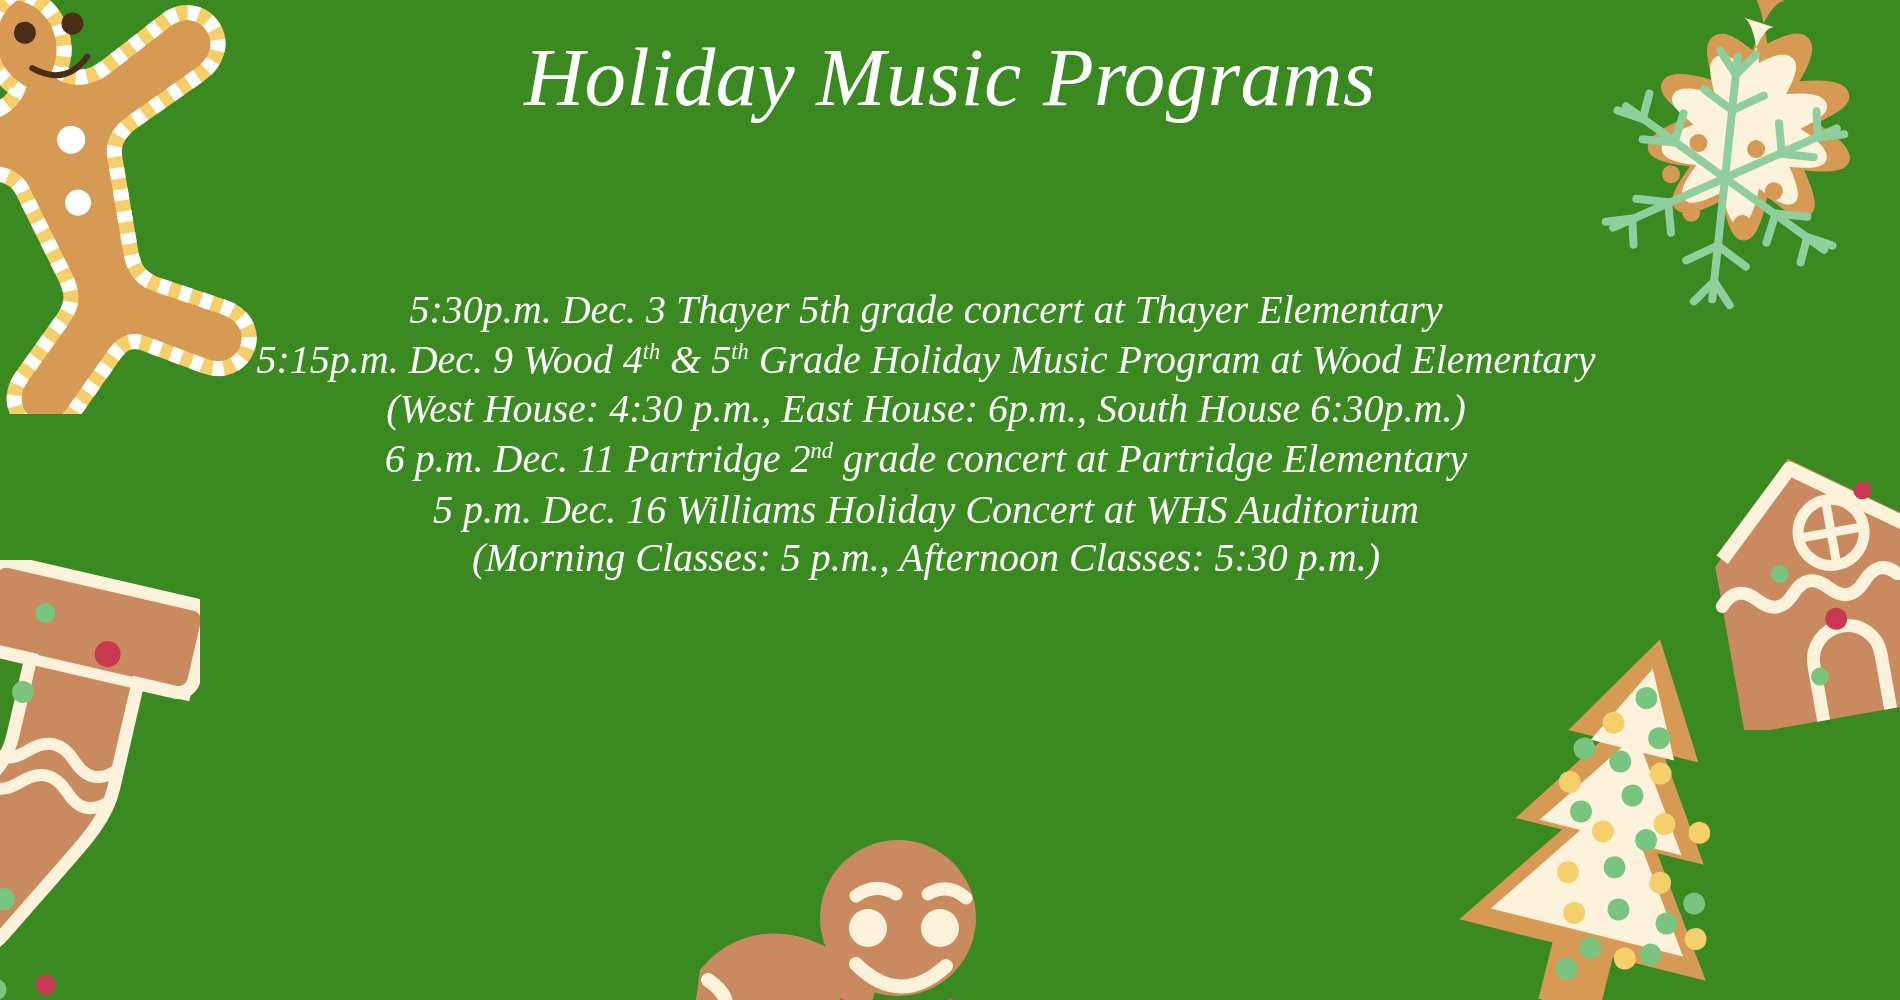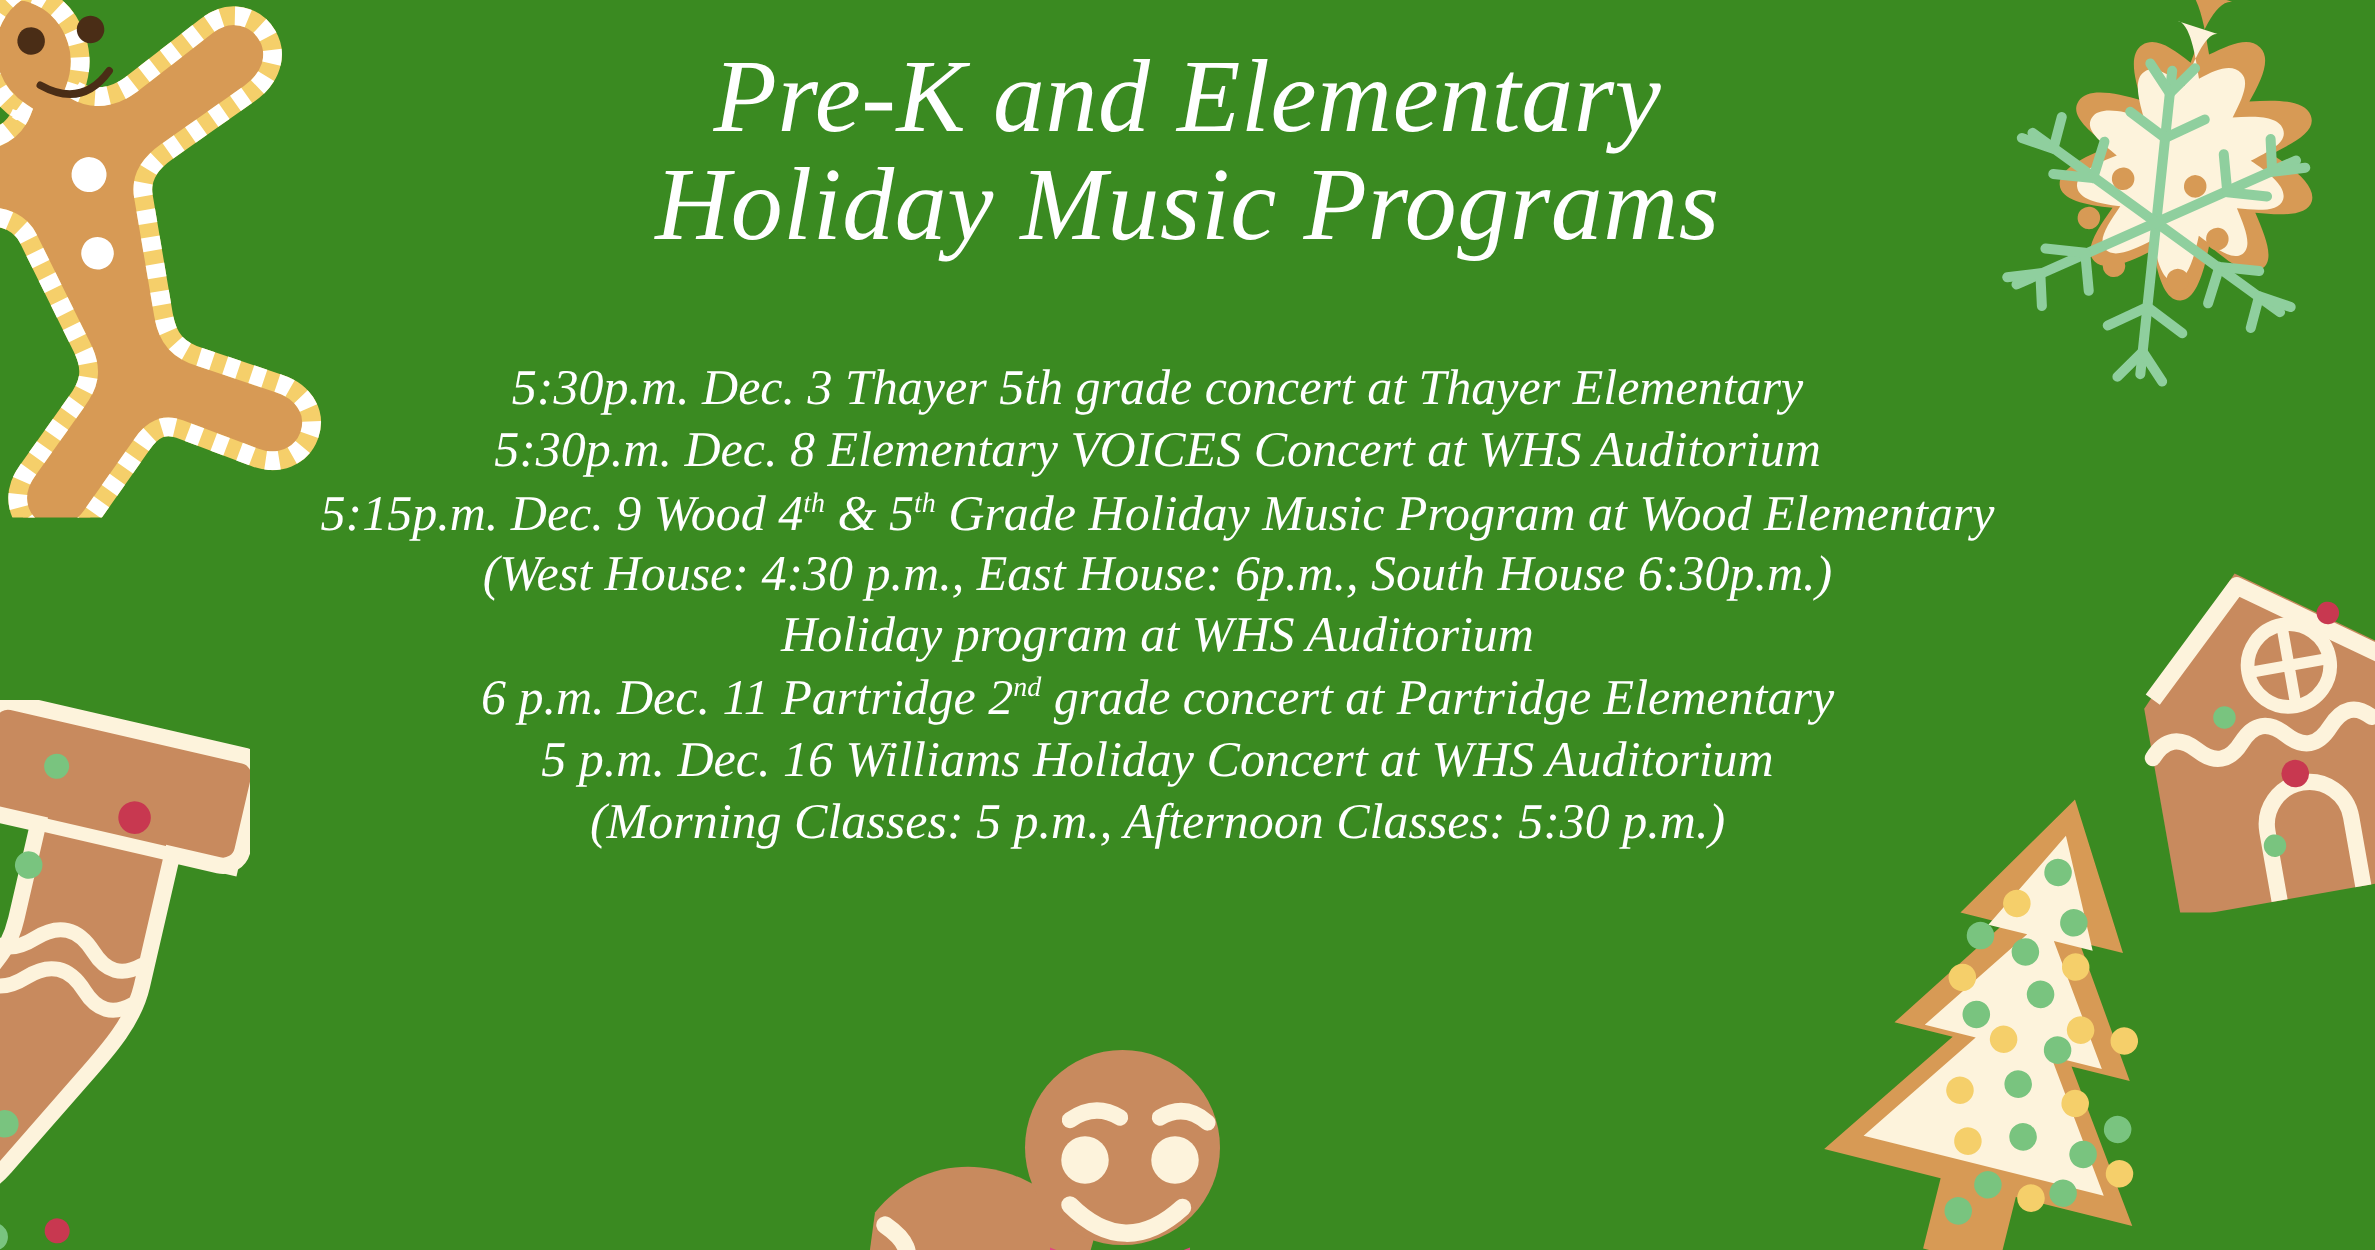--- a/index.html
+++ b/index.html
@@ -296,28 +296,25 @@
     <path d="M216 144 q44 44 90 2" stroke="#fdf3dc" stroke-width="14" fill="none" stroke-linecap="round"></path>
 
     <g transform="translate(256,200)">
       <path d="M0 0 L-56 -22 L-56 26 Z" fill="#e0497f"></path>
       <path d="M0 0 L56 -22 L56 26 Z" fill="#e0497f"></path>
       <ellipse cx="0" cy="2" rx="14" ry="16" fill="#d43a72"></ellipse>
     </g>
   </svg>
 
   <div id="title-block">
-    <div class="title-line">Pre-K and Elementary</div>
     <div class="title-line">Holiday Music Programs</div>
   </div>
 
   <div id="program-list">
       <div class="prog-line">5:30p.m. Dec. 3 Thayer 5th grade concert at Thayer Elementary</div>
-      <div class="prog-line">5:30p.m. Dec. 8 Elementary VOICES Concert at WHS Auditorium</div>
       <div class="prog-line">5:15p.m. Dec. 9 Wood 4<sup>th</sup> &amp; 5<sup>th</sup> Grade Holiday Music Program at Wood Elementary</div>
       <div class="prog-line sub">(West House: 4:30 p.m., East House: 6p.m., South House 6:30p.m.)</div>
-      <div class="prog-line sub">Holiday program at WHS Auditorium</div>
       <div class="prog-line">6 p.m. Dec. 11 Partridge 2<sup>nd</sup> grade concert at Partridge Elementary</div>
       <div class="prog-line">5 p.m. Dec. 16 Williams Holiday Concert at WHS Auditorium</div>
       <div class="prog-line sub">(Morning Classes: 5 p.m., Afternoon Classes: 5:30 p.m.)</div>
     </div>
 
 </div>
 
 </body></html>

